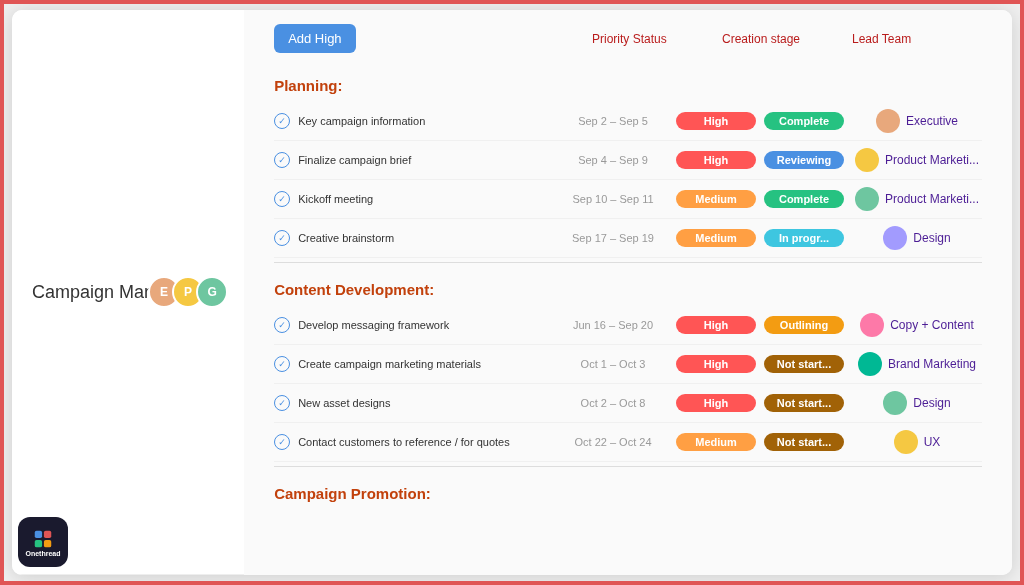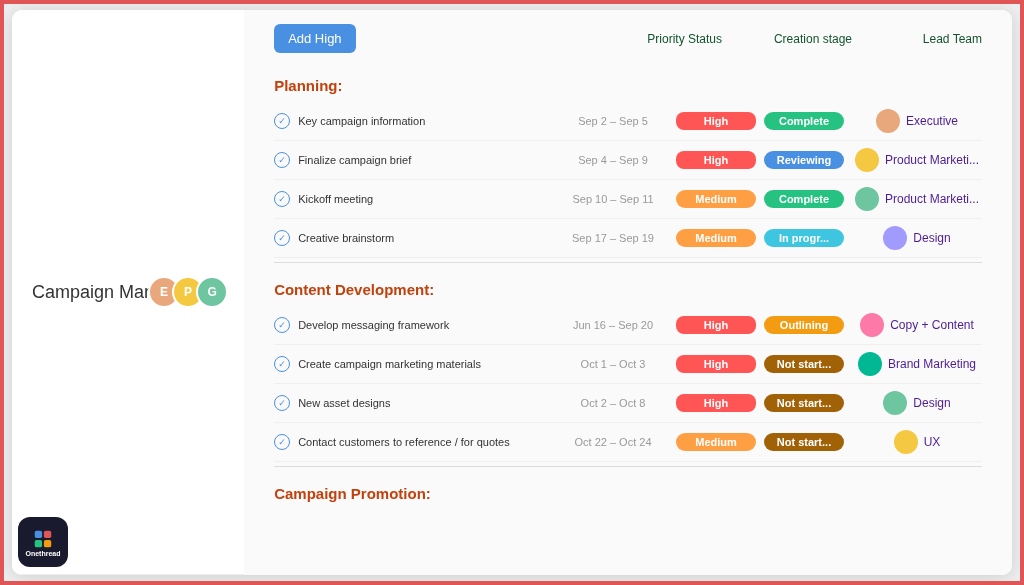--- a/index.html
+++ b/index.html
@@ -87,23 +87,23 @@
       font-weight: 500;
     }
     .col-headers {
       display: flex;
       align-items: center;
       margin-left: auto;
       gap: 0;
     }
     .col-header {
       font-size: 12px;
-      color: #14532d;
+      color: #b91c1c;
       width: 130px;
-      text-align: right;
+      text-align: left;
     }
 
     .read-me-row {
       display: flex;
       align-items: center;
       padding: 8px 0;
       border-bottom: 1px solid #eee;
       font-size: 13px;
       color: #555;
       gap: 10px;
@@ -154,21 +154,21 @@
     .badge {
       border-radius: 20px;
       padding: 3px 12px;
       font-size: 11px;
       font-weight: 600;
       color: #fff;
       width: 80px;
       text-align: center;
       flex-shrink: 0;
     }
-    .badge-high { background: #f55; border-radius: 8px; }
+    .badge-high { background: #f55; }
     .badge-medium { background: #ff9f43; }
     .badge-complete { background: #26c281; border-radius: 20px; }
     .badge-reviewing { background: #4a90e2; }
     .badge-inprog { background: #3ec6e0; }
     .badge-outlining { background: #f39c12; }
     .badge-notstart { background: #a16207; }
 
     .lead-team {
       width: 130px;
       text-align: right;

